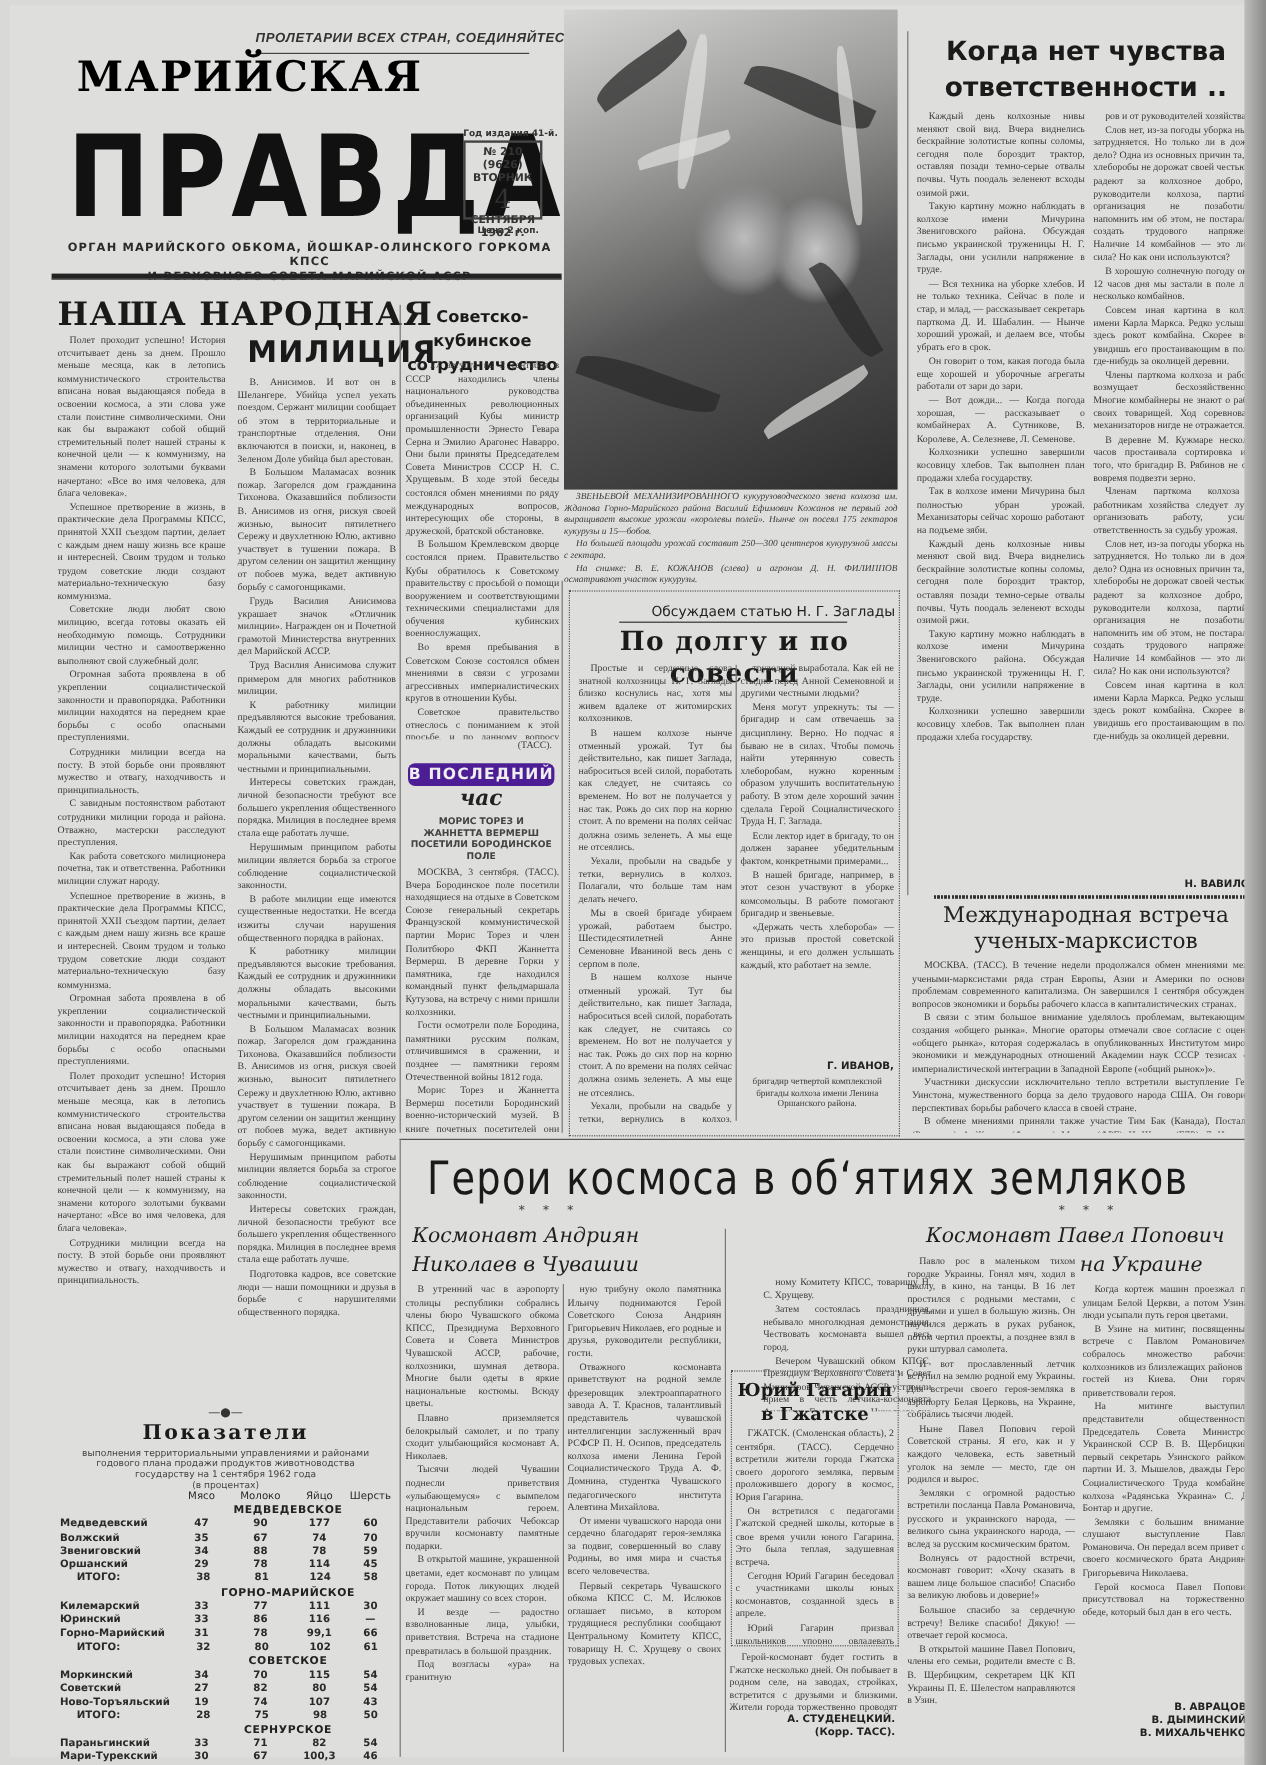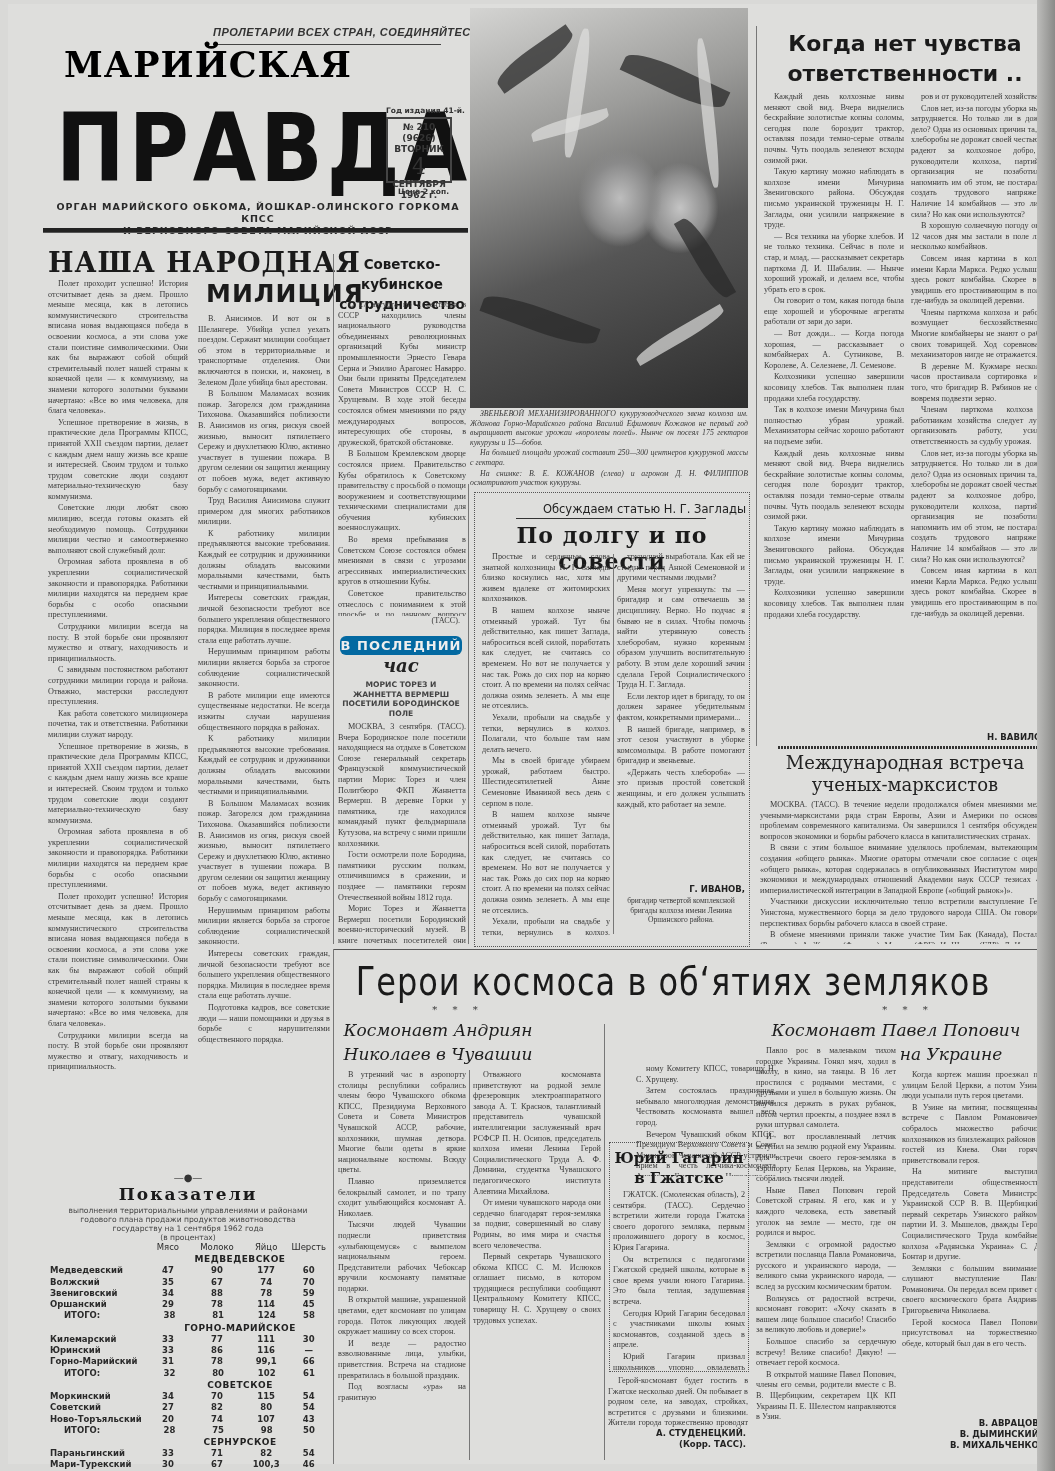--- a/index.html
+++ b/index.html
@@ -42,21 +42,21 @@
       radial-gradient(ellipse 60px 70px at 150px 190px, #bdbdbd 0%, #8a8a8a 50%, transparent 70%),
       radial-gradient(ellipse 55px 65px at 210px 200px, #c4c4c4 0%, #8d8d8d 50%, transparent 70%),
       linear-gradient(160deg, #d4d4d2 0%, #9c9c9a 30%, #555 60%, #2e2e2e 100%);
     overflow: hidden;
   }
   .leaf { position: absolute; background: #2a2a2a; border-radius: 50% 0; opacity: 0.75; }
   .leaf.light { background: #e0e0de; opacity: 0.7; }
 
   .dotbox { border: 1px dotted #555; }
   .banner {
-    background: #0369a1; color: #eee; font-family: "DejaVu Sans", sans-serif; font-weight: bold;
+    background: #4c1d95; color: #eee; font-family: "DejaVu Sans", sans-serif; font-weight: bold;
     font-size: 13px; letter-spacing: 1px; text-align: center; border-radius: 6px; padding: 2px 0;
   }
   .banner-sub { font-family: "DejaVu Serif", serif; font-style: italic; font-weight: bold; font-size: 18px; text-align: center; color: #222; }
   .table-row { display: flex; font-size: 8.5px; line-height: 11.3px; font-family: "DejaVu Sans", sans-serif; font-weight: bold; color: #2a2a2a; }
   .table-row .name { width: 118px; }
   .table-row .c { width: 52px; text-align: center; }
   .table-row .c.wide { width: 68px; }
   .table-row.total .name { padding-left: 14px; }
   .region-head { font-family: "DejaVu Sans", sans-serif; font-weight: bold; font-size: 9px; color: #222; text-align: center; letter-spacing: 0.5px; line-height: 12px; }
   .sig { font-family: "DejaVu Sans", sans-serif; font-weight: bold; font-size: 8.5px; color: #222; text-align: right; line-height: 11px; }
@@ -158,20 +158,21 @@
       <p>Как работа советского милиционера почетна, так и ответственна. Работники милиции служат народу.</p>
     <p>Успешное претворение в жизнь, в практические дела Программы КПСС, принятой XXII съездом партии, делает с каждым днем нашу жизнь все краше и интересней. Своим трудом и только трудом советские люди создают материально-техническую базу коммунизма.</p>
       <p>Огромная забота проявлена в об укреплении социалистической законности и правопорядка. Работники милиции находятся на переднем крае борьбы с особо опасными преступлениями.</p>
     <p>Полет проходит успешно! История отсчитывает день за днем. Прошло меньше месяца, как в летопись коммунистического строительства вписана новая выдающаяся победа в освоении космоса, а эти слова уже стали поистине символическими. Они как бы выражают собой общий стремительный полет нашей страны к конечной цели — к коммунизму, на знамени которого золотыми буквами начертано: «Все во имя человека, для блага человека».</p>
       <p>Сотрудники милиции всегда на посту. В этой борьбе они проявляют мужество и отвагу, находчивость и принципиальность.</p>
 
   </div>
   <div class="abs txt" style="left:190px;top:310px;width:132px;height:830px;">
     <p>В. Анисимов. И вот он в Шелангере. Убийца успел уехать поездом. Сержант милиции сообщает об этом в территориальные и транспортные отделения. Они включаются в поиски, и, наконец, в Зеленом Доле убийца был арестован.</p>
       <p>В Большом Маламасах возник пожар. Загорелся дом гражданина Тихонова. Оказавшийся поблизости В. Анисимов из огня, рискуя своей жизнью, выносит пятилетнего Сережу и двухлетнюю Юлю, активно участвует в тушении пожара. В другом селении он защитил женщину от побоев мужа, ведет активную борьбу с самогонщиками.</p>
+    <p>Грудь Василия Анисимова украшает значок «Отличник милиции». Награжден он и Почетной грамотой Министерства внутренних дел Марийской АССР.</p>
       <p>Труд Василия Анисимова служит примером для многих работников милиции.</p>
     <p>К работнику милиции предъявляются высокие требования. Каждый ее сотрудник и дружинники должны обладать высокими моральными качествами, быть честными и принципиальными.</p>
       <p>Интересы советских граждан, личной безопасности требуют все большего укрепления общественного порядка. Милиция в последнее время стала еще работать лучше.</p>
     <p>Нерушимым принципом работы милиции является борьба за строгое соблюдение социалистической законности.</p>
       <p>В работе милиции еще имеются существенные недостатки. Не всегда изжиты случаи нарушения общественного порядка в районах.</p>
     <p>К работнику милиции предъявляются высокие требования. Каждый ее сотрудник и дружинники должны обладать высокими моральными качествами, быть честными и принципиальными.</p>
       <p>В Большом Маламасах возник пожар. Загорелся дом гражданина Тихонова. Оказавшийся поблизости В. Анисимов из огня, рискуя своей жизнью, выносит пятилетнего Сережу и двухлетнюю Юлю, активно участвует в тушении пожара. В другом селении он защитил женщину от побоев мужа, ведет активную борьбу с самогонщиками.</p>
     <p>Нерушимым принципом работы милиции является борьба за строгое соблюдение социалистической законности.</p>
       <p>Интересы советских граждан, личной безопасности требуют все большего укрепления общественного порядка. Милиция в последнее время стала еще работать лучше.</p>
     <p>Подготовка кадров, все советские люди — наши помощники и друзья в борьбе с нарушителями общественного порядка.</p>
@@ -238,20 +239,21 @@
   <div class="abs txt" style="left:330px;top:1066px;width:128px;height:395px;">
     <p>В утренний час в аэропорту столицы республики собрались члены бюро Чувашского обкома КПСС, Президиума Верховного Совета и Совета Министров Чувашской АССР, рабочие, колхозники, шумная детвора. Многие были одеты в яркие национальные костюмы. Всюду цветы.</p>
       <p>Плавно приземляется белокрылый самолет, и по трапу сходит улыбающийся космонавт А. Николаев.</p>
     <p>Тысячи людей Чувашии поднесли приветствия «улыбающемуся» с вымпелом национальным героем. Представители рабочих Чебоксар вручили космонавту памятные подарки.</p>
       <p>В открытой машине, украшенной цветами, едет космонавт по улицам города. Поток ликующих людей окружает машину со всех сторон.</p>
     <p>И везде — радостно взволнованные лица, улыбки, приветствия. Встреча на стадионе превратилась в большой праздник.</p>
       <p>Под возгласы «ура» на гранитную</p>
   </div>
   <div class="vline" style="left:461px;top:1066px;height:390px;"></div>
   <div class="abs txt" style="left:465px;top:1066px;width:128px;height:395px;">
+    <p>ную трибуну около памятника Ильичу поднимаются Герой Советского Союза Андриян Григорьевич Николаев, его родные и друзья, руководители республики, гости.</p>
       <p>Отважного космонавта приветствуют на родной земле фрезеровщик электроаппаратного завода А. Т. Краснов, талантливый представитель чувашской интеллигенции заслуженный врач РСФСР П. Н. Осипов, председатель колхоза имени Ленина Герой Социалистического Труда А. Ф. Домнина, студентка Чувашского педагогического института Алевтина Михайлова.</p>
     <p>От имени чувашского народа они сердечно благодарят героя-земляка за подвиг, совершенный во славу Родины, во имя мира и счастья всего человечества.</p>
     <p>Первый секретарь Чувашского обкома КПСС С. М. Ислюков оглашает письмо, в котором трудящиеся республики сообщают Центральному Комитету КПСС, товарищу Н. С. Хрущеву о своих трудовых успехах.</p>
   </div>
   <div class="vline" style="left:596px;top:1020px;height:436px;"></div>
   <div class="abs txt" style="left:600px;top:1060px;width:140px;height:112px;margin-left:28px;">
     <p>ному Комитету КПСС, товарищу Н. С. Хрущеву.</p>
       <p>Затем состоялась праздничная, небывало многолюдная демонстрация. Чествовать космонавта вышел весь город.</p>
     <p>Вечером Чувашский обком КПСС, Президиум Верховного Совета и Совет Министров Чувашской АССР устроили прием в честь летчика-космонавта Андрияна Григорьевича Николаева, на который были приглашены передовики промышленности и сельского хозяйства республики.</p>
   </div>
@@ -392,21 +394,21 @@
         </div>
         <div class="table-row">
           <span class="name">Советский</span>
           <span class="c">27</span>
           <span class="c wide">82</span>
           <span class="c">80</span>
           <span class="c">54</span>
         </div>
         <div class="table-row">
           <span class="name">Ново-Торъяльский</span>
-          <span class="c">20</span>
+          <span class="c">19</span>
           <span class="c wide">74</span>
           <span class="c">107</span>
           <span class="c">43</span>
         </div>
         <div class="table-row total">
           <span class="name">ИТОГО:</span>
           <span class="c">28</span>
           <span class="c wide">75</span>
           <span class="c">98</span>
           <span class="c">50</span>

